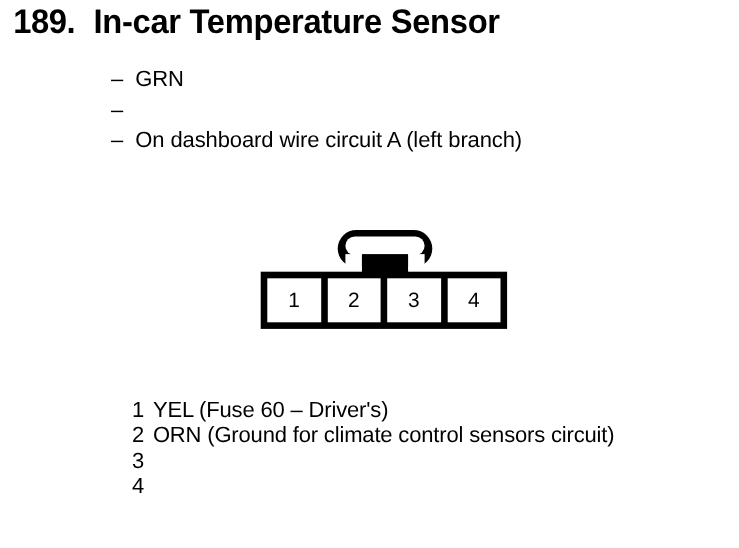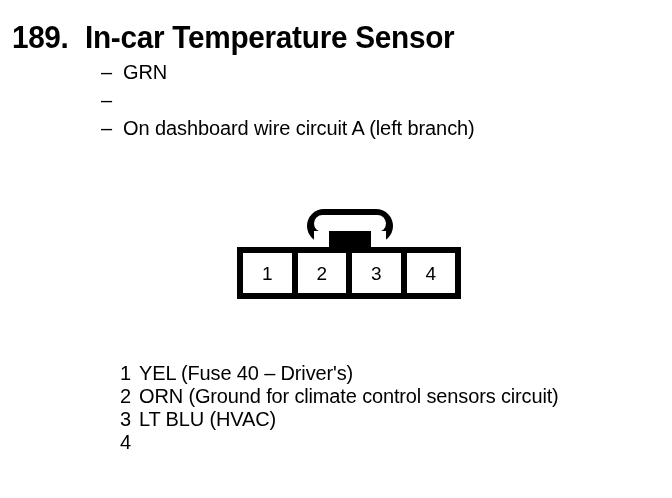--- a/index.html
+++ b/index.html
@@ -21,21 +21,21 @@
   .page {
     position: absolute;
     inset: 0;
     background: #ffffff;
   }
 
   
   .title-row {
     position: absolute;
     left: 12px;
-    top: 20px;
+    top: 2px;
     display: flex;
     align-items: flex-end;
     white-space: nowrap;
   }
   .title-num {
     font-size: 31px;
     font-weight: bold;
     letter-spacing: -0.4px;
     transform: scaleX(0.96);
     transform-origin: left center;
@@ -211,28 +211,27 @@
       <div class="conn-cell">1</div>
       <div class="conn-cell">2</div>
       <div class="conn-cell">3</div>
       <div class="conn-cell">4</div>
     </div>
   </div>
 
   <div class="pin-list">
     <div class="pin-row">
       <span class="pin-num">1</span>
-      <span class="pin-desc">YEL (Fuse 40 – Driver's)</span>
+      <span class="pin-desc">YEL (Fuse 60 – Driver's)</span>
     </div>
     <div class="pin-row">
       <span class="pin-num">2</span>
       <span class="pin-desc">ORN (Ground for climate control sensors circuit)</span>
     </div>
     <div class="pin-row">
       <span class="pin-num">3</span>
-      <span class="pin-desc">LT BLU (HVAC)</span>
     </div>
     <div class="pin-row">
       <span class="pin-num">4</span>
     </div>
   </div>
 
 </div>
 
 </body></html>

